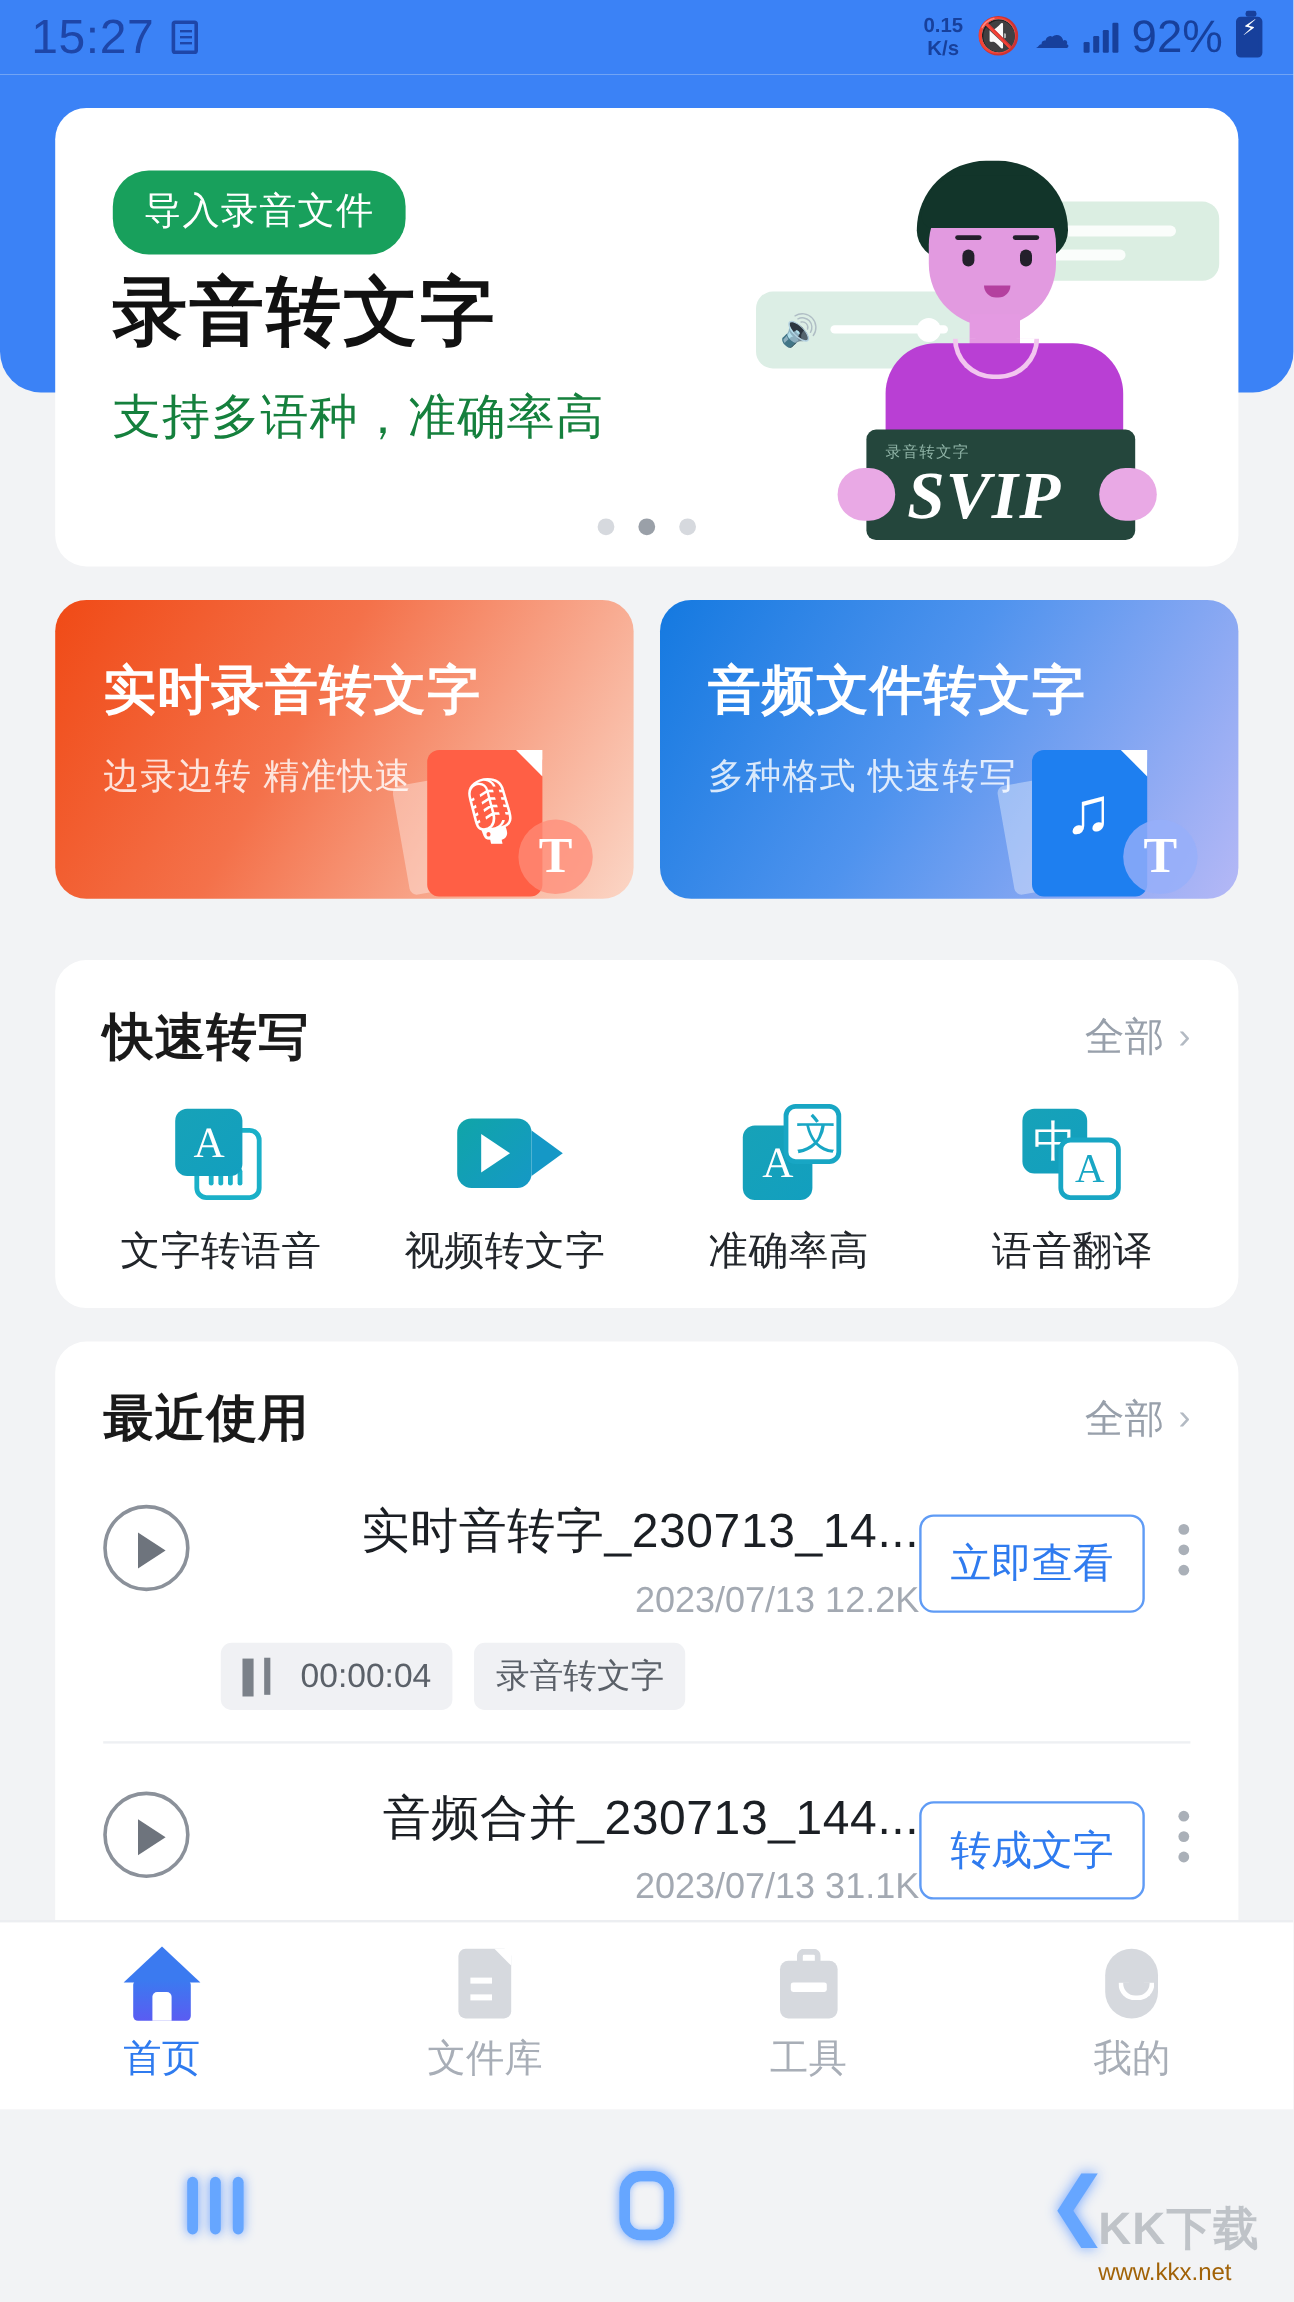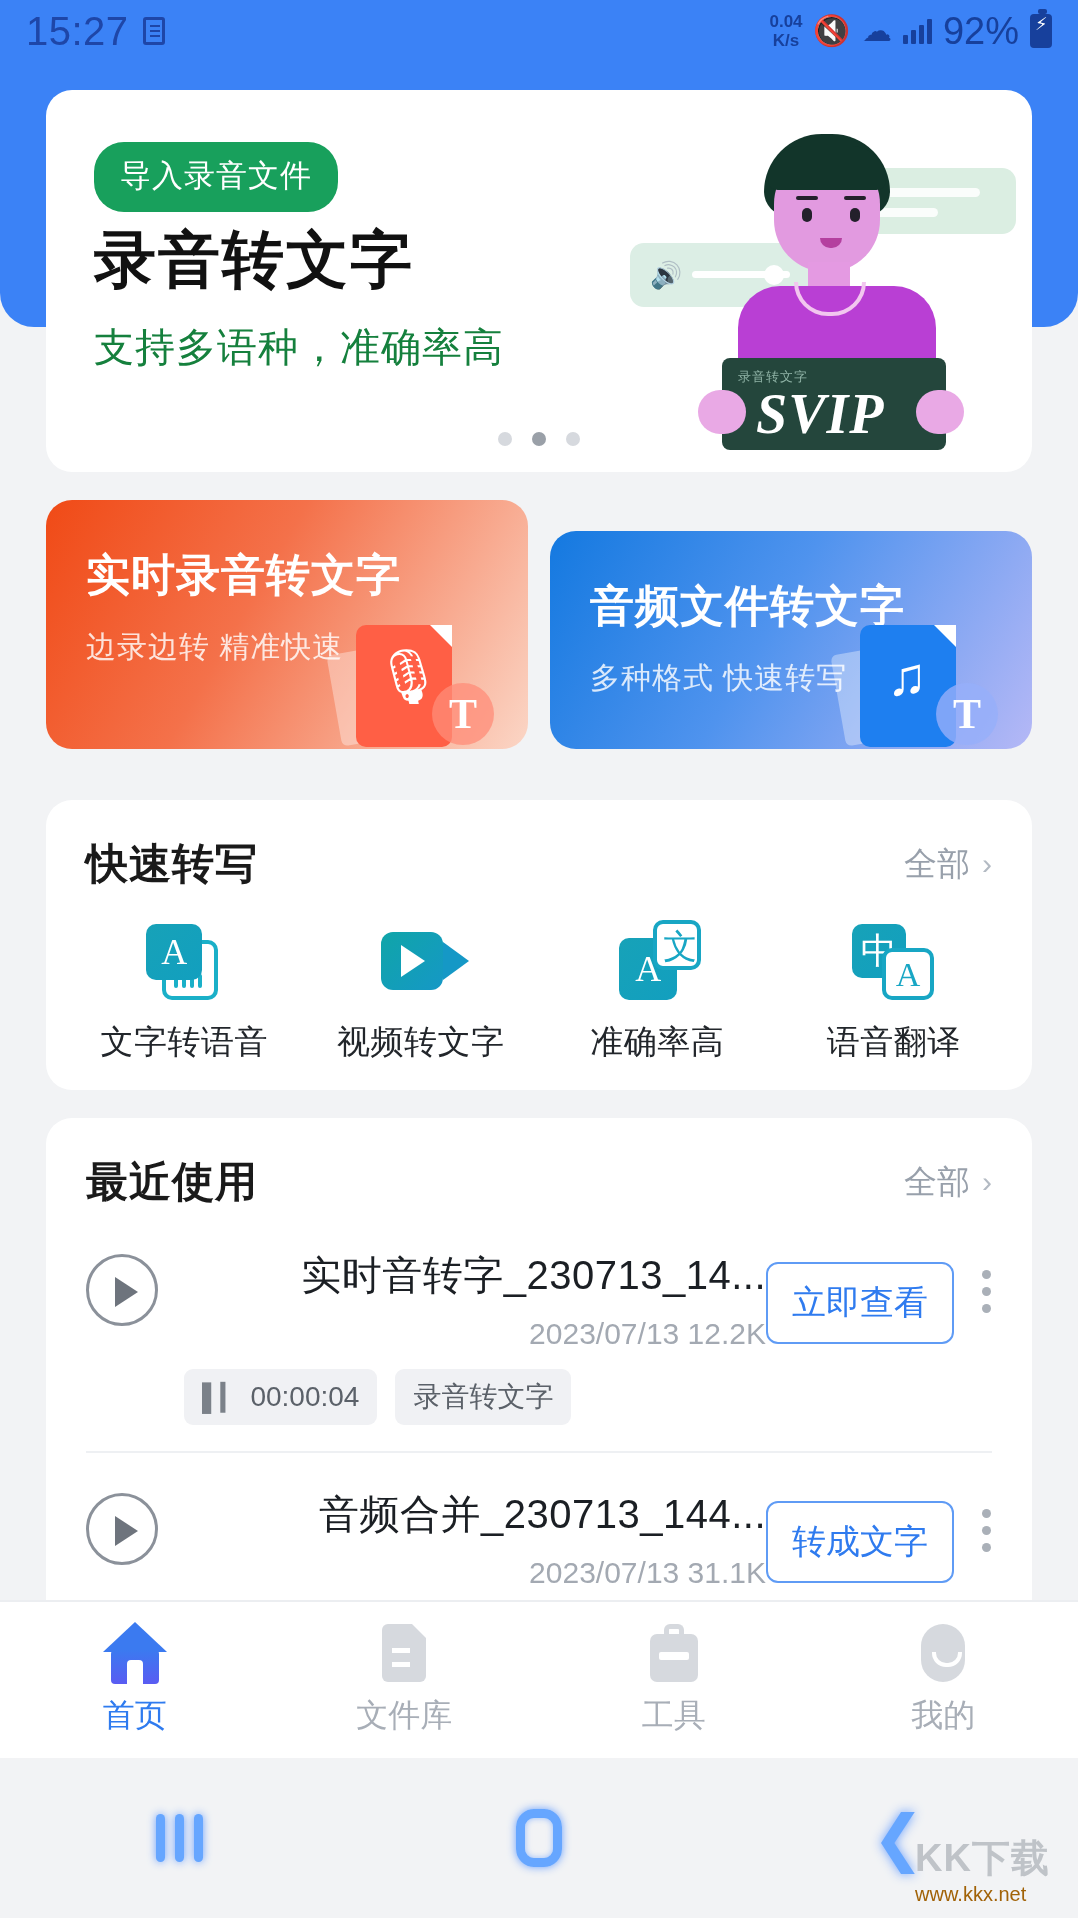--- a/index.html
+++ b/index.html
@@ -162,21 +162,21 @@
   
   .feature-row {
     position: absolute; top: 500px; left: 46px; width: 986px; height: 249px;
     display: flex; gap: 22px;
   }
   .fcard {
     flex: 1; border-radius: 26px; position: relative; overflow: hidden;
     padding: 46px 0 0 40px;
   }
   .fcard.orange { background: linear-gradient(120deg, #f04a16 0%, #f4714a 42%, #fbd6c6 100%); }
-  .fcard.blue   { background: linear-gradient(120deg, #1479e0 0%, #4f93ee 45%, #b5b8f6 100%); margin-top: 31px; }
+  .fcard.blue   { background: linear-gradient(120deg, #1479e0 0%, #4f93ee 45%, #b5b8f6 100%); }
   .fcard .ft {
     font-size: 44px; font-weight: 700; color: #ffffff; letter-spacing: 1px;
   }
   .fcard .fs {
     margin-top: 22px; font-size: 30px; color: rgba(255,255,255,0.82); letter-spacing: 1px;
   }
   .ficon {
     position: absolute; right: 30px; bottom: 0px; width: 170px; height: 130px;
   }
   .ficon .sheet-back {
@@ -386,21 +386,21 @@
 
 <div id="screen">
 
   <div class="statusbar">
     <div class="sb-left">
       <span class="sb-time">15:27</span>
       <span class="sb-doc"></span>
     </div>
     <div class="sb-right">
       <span class="sb-kbs">
-        <span>0.04</span><br>
+        <span>0.15</span><br>
         <span>K/s</span>
       </span>
       <span class="sb-mute">🔇</span>
       <span class="sb-wifi">☁</span>
       <span class="sb-sig">
           <i></i>
           <i></i>
           <i></i>
           <i></i>
         </span>

